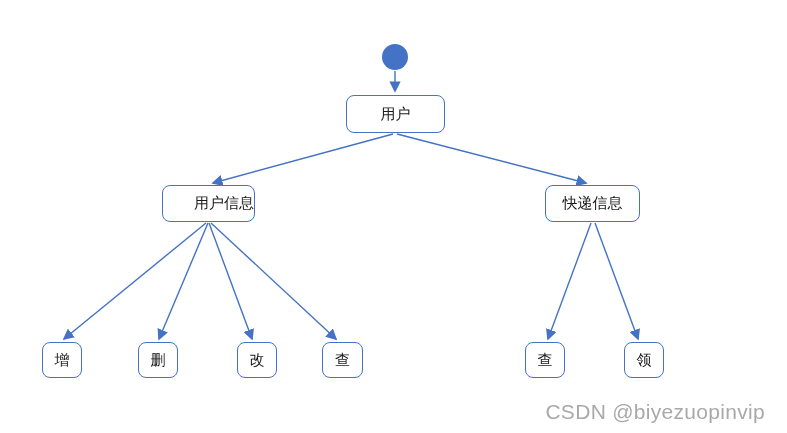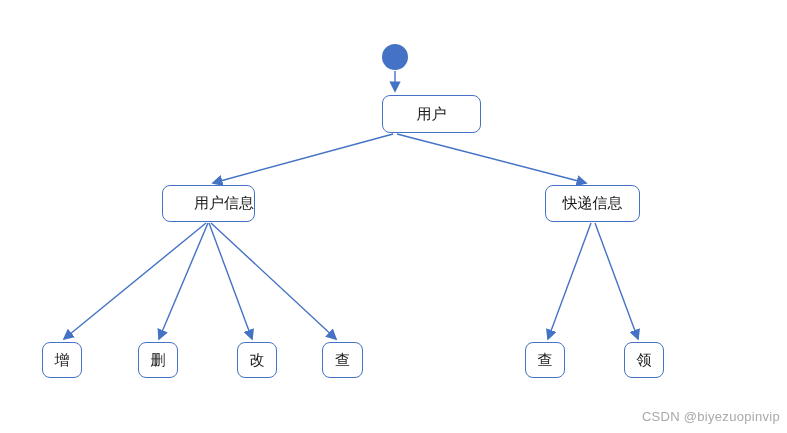--- a/index.html
+++ b/index.html
@@ -27,36 +27,36 @@
     align-items: center;
     justify-content: center;
     background: #ffffff;
     border: 1.5px solid var(--node_border, #4472C4);
     border-radius: 8px;
     color: var(--text, #1a1a1a);
     font-size: 15px;
     line-height: 1;
   }
 
-  .n-user          { left: 346px; top:  95px; width:  99px; height: 38px; margin-left: 36px; }
+  .n-user          { left: 346px; top:  95px; width:  99px; height: 38px; }
   .n-user-info     { left: 162px; top: 185px; width:  93px; height: 37px; justify-content: flex-end; }
   .n-express-info  { left: 545px; top: 185px; width:  95px; height: 37px; }
   .n-add           { left:  42px; top: 342px; width:  40px; height: 36px; }
   .n-delete        { left: 138px; top: 342px; width:  40px; height: 36px; }
   .n-modify        { left: 237px; top: 342px; width:  40px; height: 36px; }
   .n-query-user    { left: 322px; top: 342px; width:  41px; height: 36px; }
   .n-query-express { left: 525px; top: 342px; width:  40px; height: 36px; }
   .n-receive       { left: 624px; top: 342px; width:  40px; height: 36px; }
 
   .watermark {
     position: absolute;
-    right: 7px;
+    right: 22px;
     bottom: 9px;
     color: var(--watermark, #a9a9a9);
-    font-size: 13px;
+    font-size: 21px;
     font-family: "Liberation Sans", sans-serif;
     letter-spacing: 0.3px;
   }
 </style>
 </head>
 <body>
 
 <div class="canvas">
 
   <svg class="edges" viewBox="0 0 787 433" width="787" height="433" xmlns="http://www.w3.org/2000/svg">

